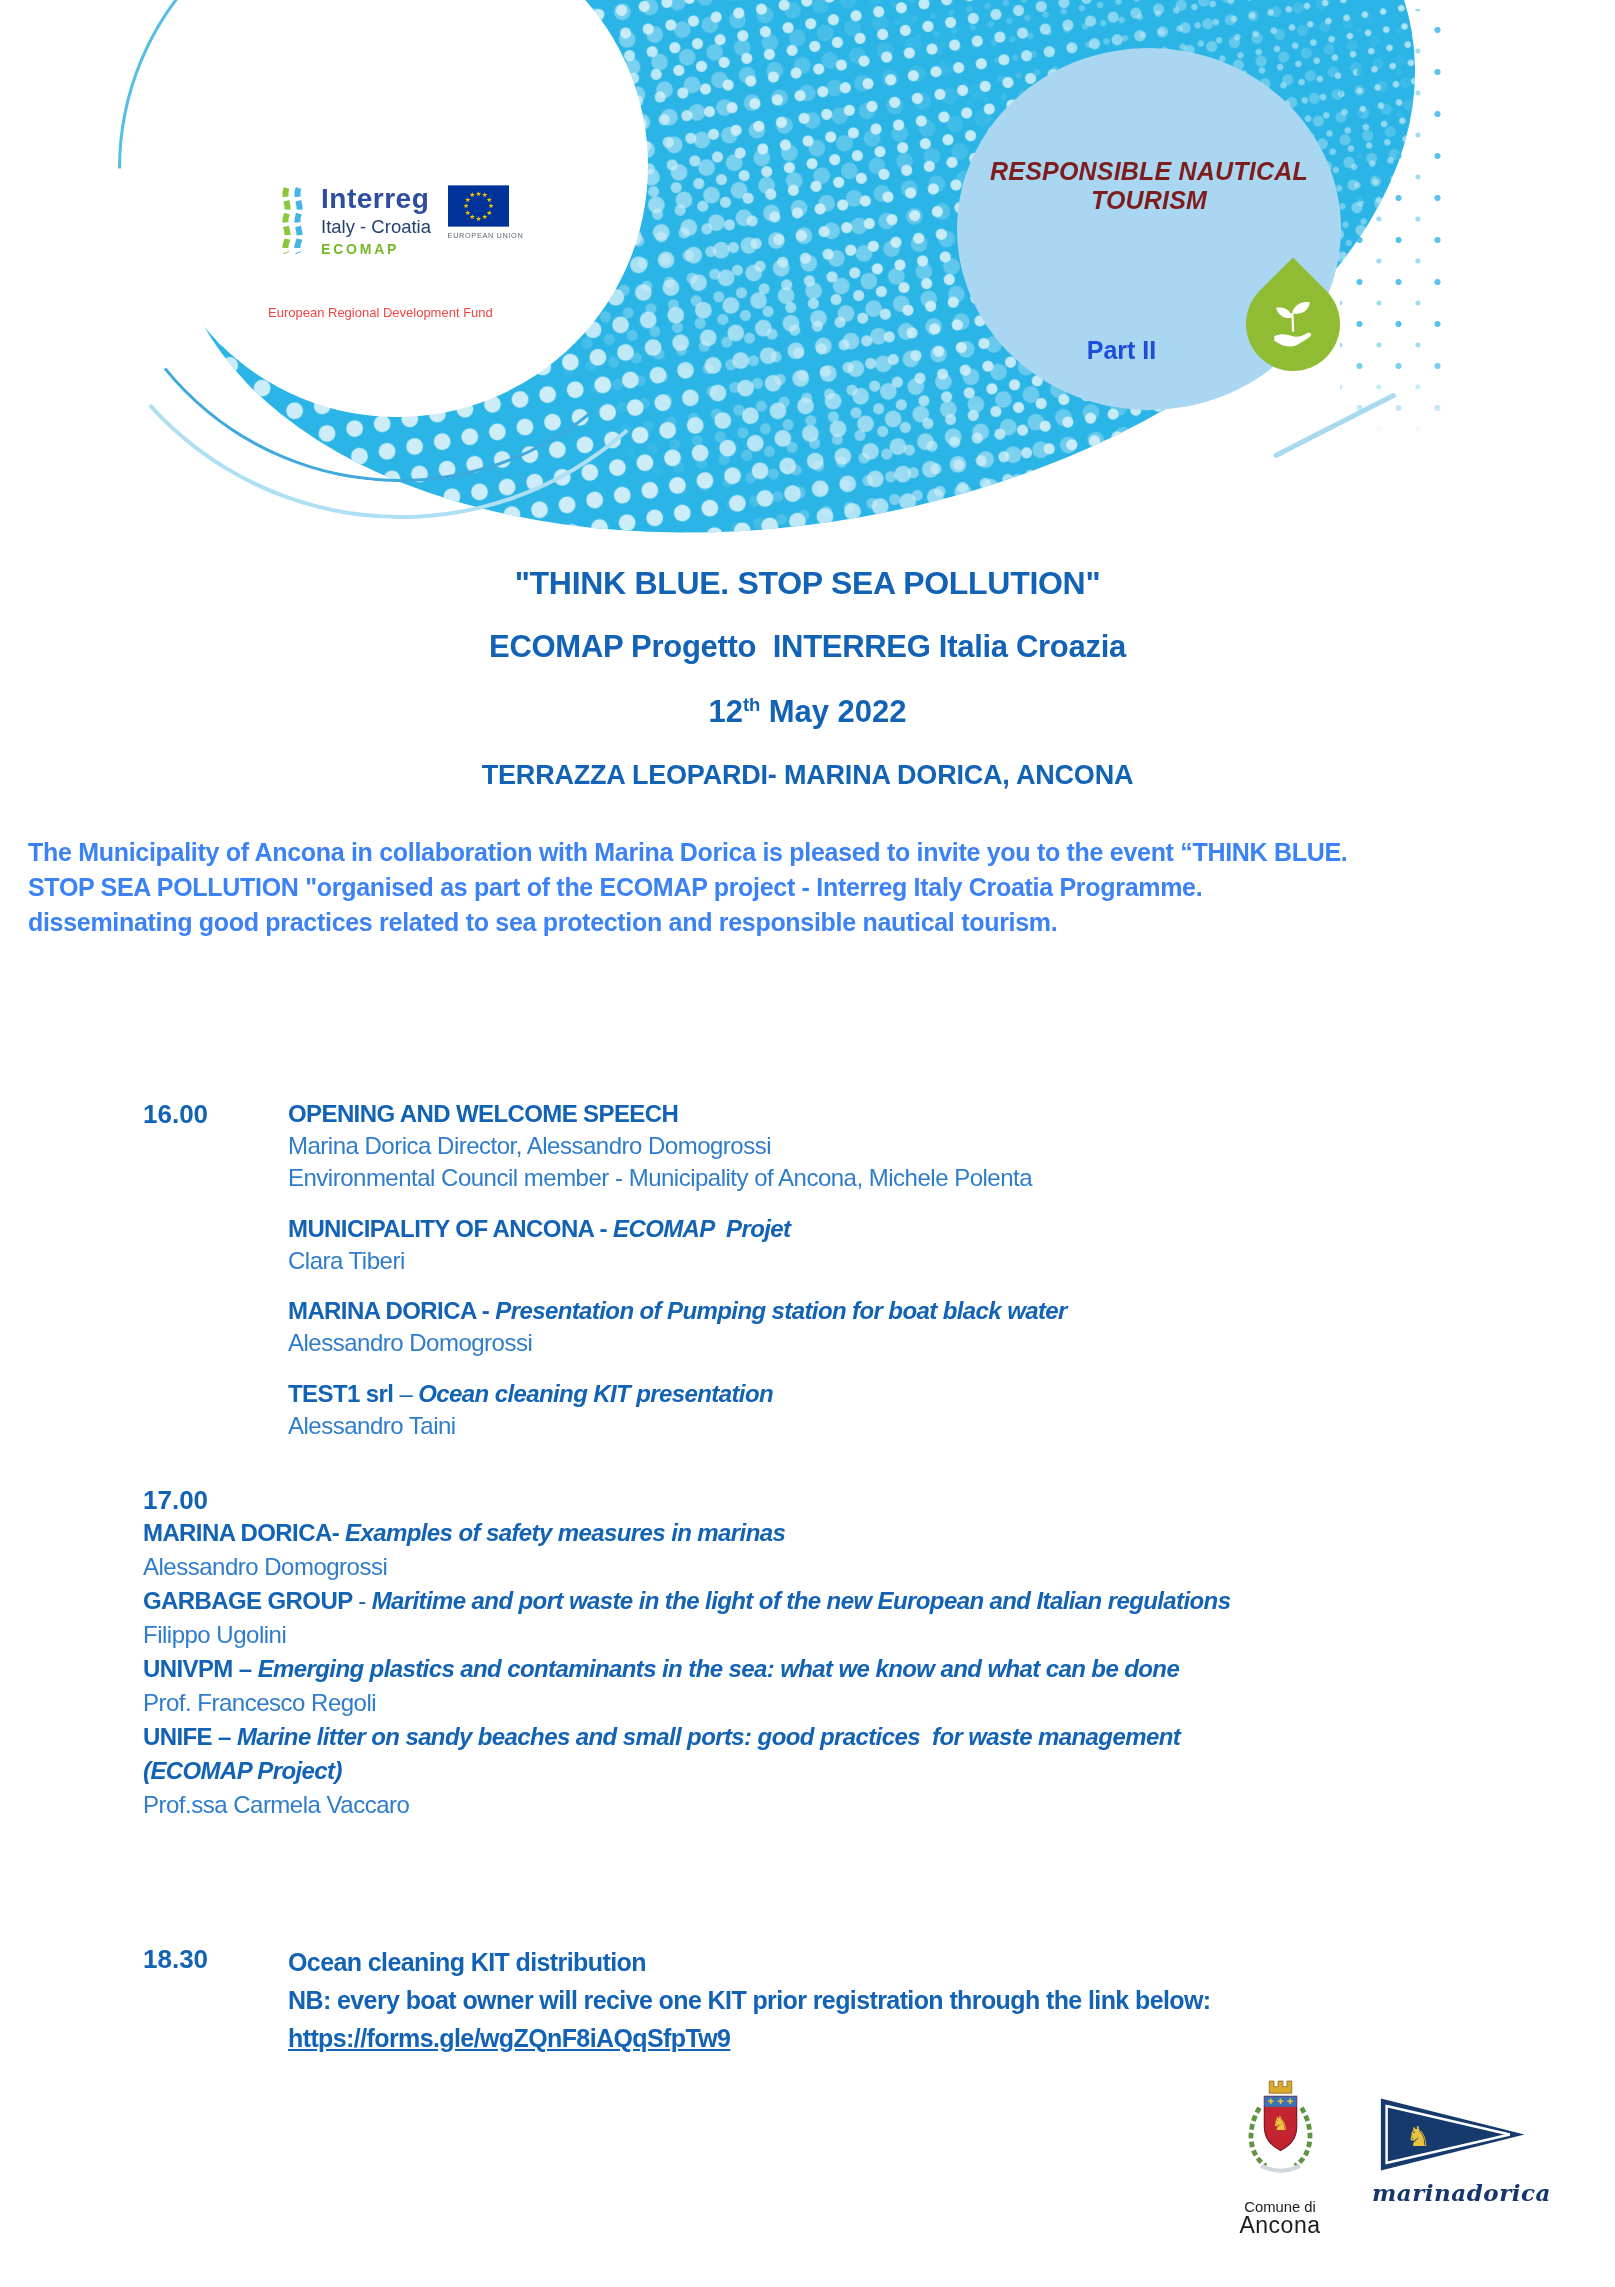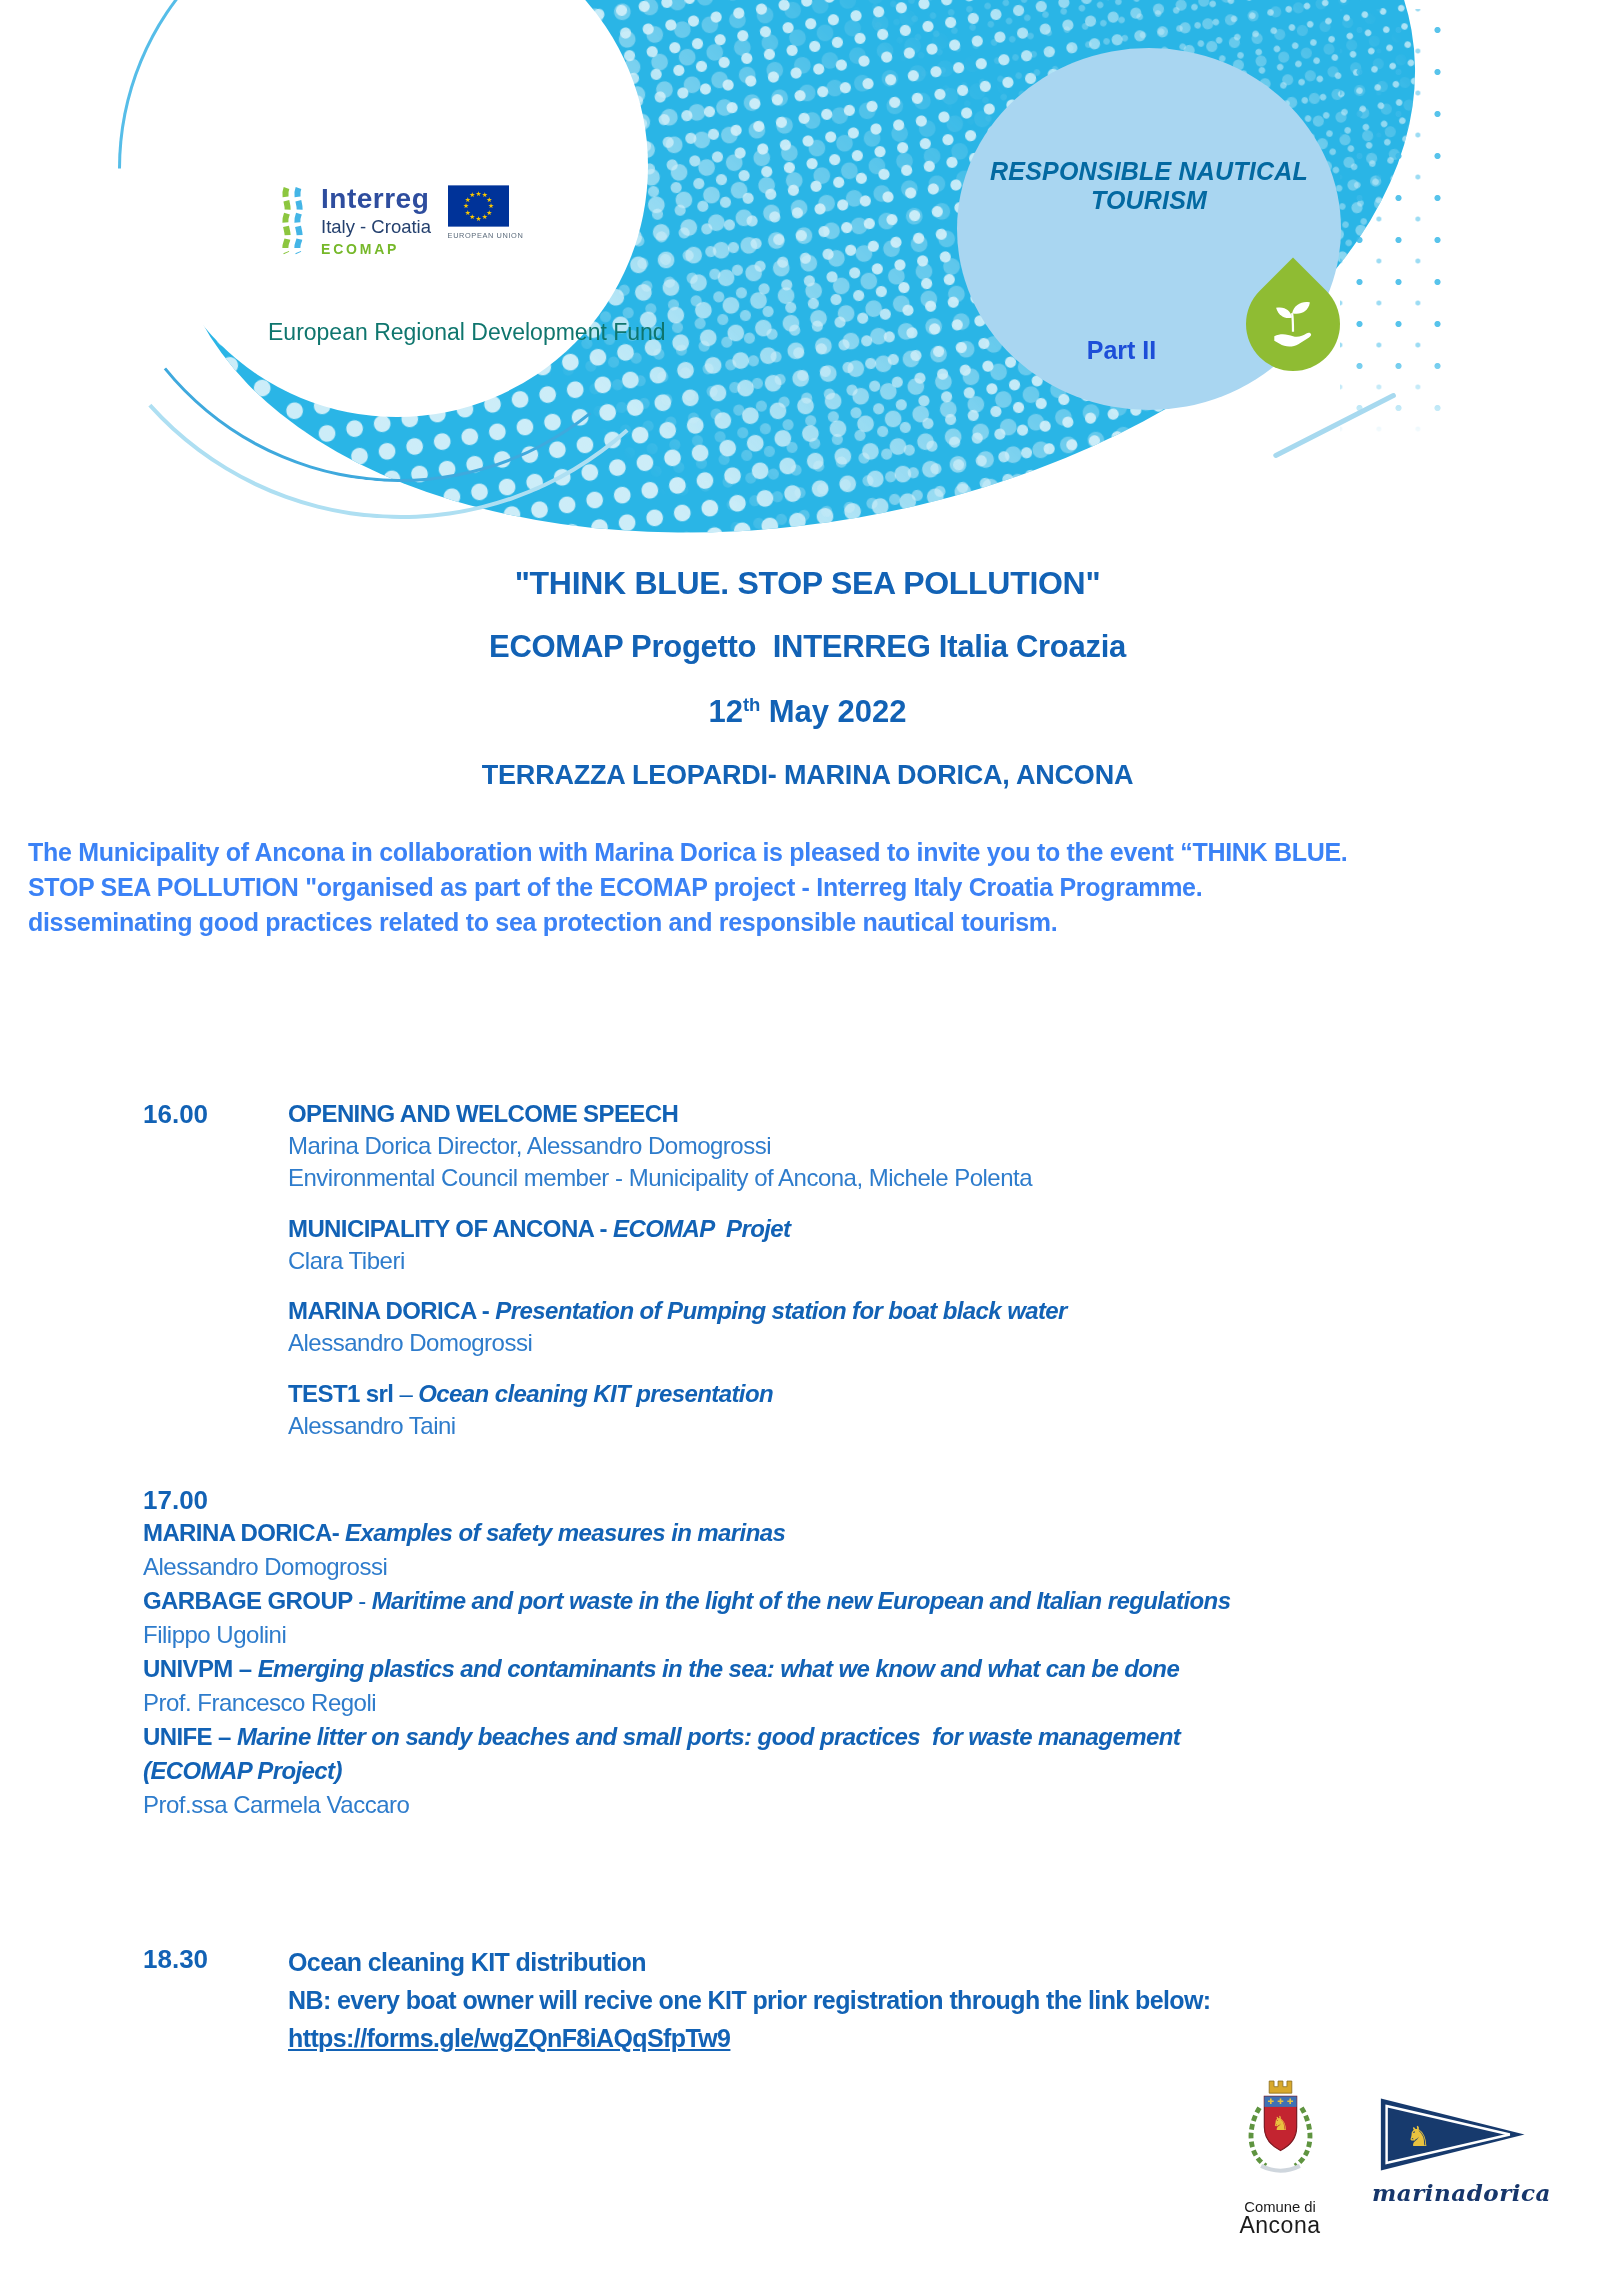--- a/index.html
+++ b/index.html
@@ -39,26 +39,26 @@
           border-radius:2.8px;transform:rotate(-27deg);z-index:2;}
 
   .interreg-logo{position:absolute;left:277px;top:185px;display:flex;align-items:flex-start;z-index:4;}
   .wave-icon{width:31px;height:70px;margin-right:13px;}
   .interreg-brand{font-size:28px;font-weight:bold;color:#2e4d9e;letter-spacing:0.5px;line-height:28px;}
   .interreg-program{font-size:18.5px;color:#24406e;margin-top:2.8px;}
   .interreg-project{font-size:14px;font-weight:bold;color:#76b82a;letter-spacing:2.8px;margin-top:3.7px;}
   .eu-flag-wrap{margin-left:16.6px;text-align:center;}
   .eu-flag{width:61px;height:42px;display:block;}
   .eu-label{font-size:7.4px;color:#5a6a7a;letter-spacing:0.6px;margin-top:3.7px;}
-  .erdf{position:absolute;left:268px;top:319px;font-size:23px;color:#0f766e;z-index:4;}
+  .erdf{position:absolute;left:268px;top:305px;font-size:13px;color:#ef4444;z-index:4;}
 
   .bubble{position:absolute;left:957px;top:48px;width:384px;height:362px;border-radius:50%;
           background:#a9d6f1;z-index:3;}
   .bubble-title{padding-top:109px;text-align:center;font-weight:bold;font-style:italic;
-          font-size:25px;line-height:29px;color:#0369a1;letter-spacing:0.2px;}
+          font-size:25px;line-height:29px;color:#7f1d1d;letter-spacing:0.2px;}
   .bubble-part{position:absolute;top:288px;left:0;right:55px;text-align:center;font-weight:bold;
           font-size:25px;color:#1d4ed8;}
   .droplet{position:absolute;left:1246px;top:277px;width:94px;height:94px;background:#8fbc33;
           border-radius:0 50% 50% 50%;transform:rotate(45deg);display:flex;align-items:center;
           justify-content:center;z-index:4;}
   .hand-plant{width:57px;height:57px;transform:rotate(-45deg);}
 
   
   .title-block{position:absolute;top:565px;left:0;right:0;text-align:center;color:#1262b5;
           font-weight:bold;z-index:5;}

